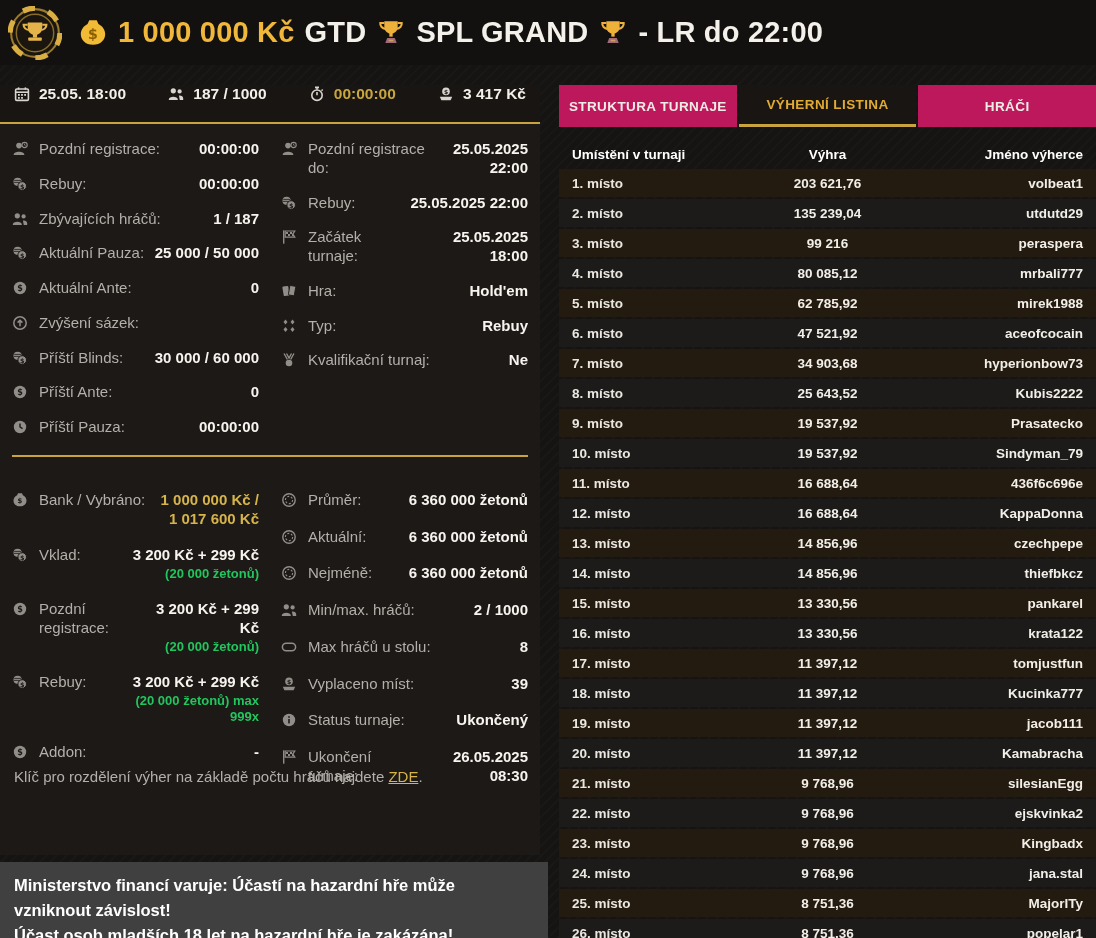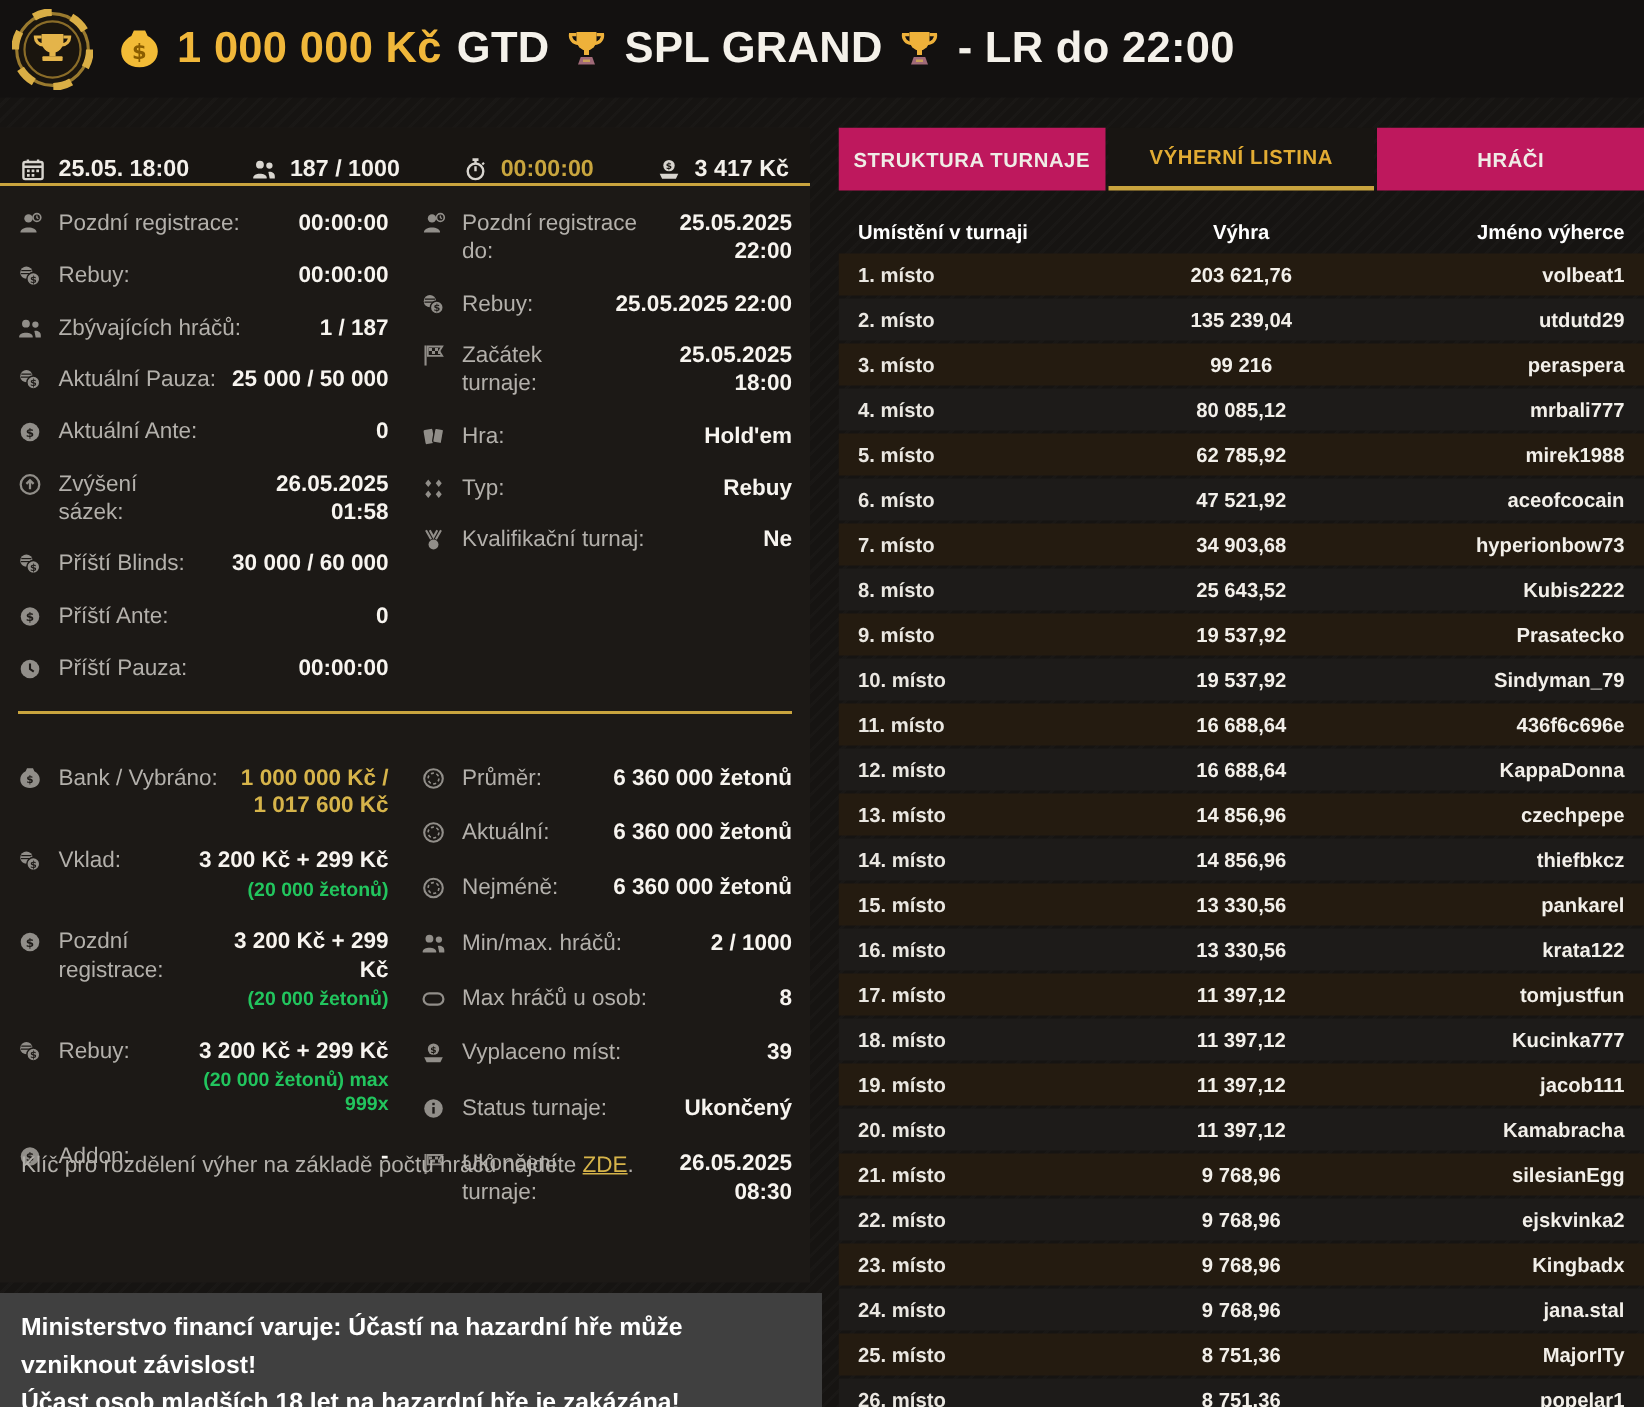--- a/index.html
+++ b/index.html
@@ -17,21 +17,21 @@
   .app-header{position:absolute;left:0;top:0;width:1096px;height:65px;background:#121009;
     background:#131110;display:flex;align-items:center;gap:16px;padding-left:8px;box-sizing:border-box;}
   .logo{width:54px;height:54px;flex:none;}
   .title{display:flex;align-items:center;gap:10px;font-size:29px;font-weight:bold;letter-spacing:0.2px;white-space:nowrap;}
   .title .amount{color:#f0b73a;}
   .title .white{color:#f4f1ea;}
   .t-ic{width:30px;height:30px;display:inline-block;}
 
   
   .left-panel{position:absolute;left:0;top:85px;width:540px;height:770px;background:#1c1916;overflow:hidden;}
-  .topbar{height:37px;border-bottom:2px solid var(--gold-line);display:flex;align-items:flex-end;
+  .topbar{height:37px;border-bottom:2px solid var(--gold-line);display:flex;align-items:flex-start;
     justify-content:space-between;padding:0 14px;background:#181512;}
   .topbar .tb-item{display:flex;align-items:center;gap:8px;font-size:15.5px;font-weight:bold;color:#f3f0ea;}
   .topbar .tb-item .ic{color:#d8d5cf;}
   .topbar .gold-val{color:#c8a53e;}
 
   .info-grid{display:flex;padding:16px 12px 0 12px;box-sizing:border-box;}
   .info-col{flex:1 1 50%;min-width:0;}
   .info-col + .info-col{margin-left:22px;}
   .irow{display:flex;align-items:flex-start;margin-bottom:16px;font-size:15px;line-height:1.25;}
   .ic{width:17px;height:17px;flex:none;color:var(--icon);display:inline-block;}
@@ -203,21 +203,20 @@
             </svg></span>
           <span class="ilabel">Aktuální Ante:</span>
           <span class="ival">0</span>
         </div>
         <div class="irow">
           <span class="ic"><svg viewBox="0 0 16 16" width="16" height="16" fill="none" stroke="currentColor" stroke-width="1.5">
               <circle cx="8" cy="8" r="6.2"></circle>
               <path d="M8 11.2V5.4M5.6 7.6L8 5.2l2.4 2.4"></path>
             </svg></span>
           <span class="ilabel">Zvýšení sázek:</span>
-          <span class="ival">26.05.2025 01:58</span>
         </div>
         <div class="irow">
           <span class="ic"><svg viewBox="0 0 16 16" width="16" height="16">
               <circle cx="5.6" cy="5.8" r="4.1" fill="currentColor"></circle>
               <line x1="2.2" y1="4.4" x2="9" y2="4.4" stroke="#1c1916" stroke-width="0.8"></line>
               <line x1="2" y1="6.4" x2="9.3" y2="6.4" stroke="#1c1916" stroke-width="0.8"></line>
               <circle cx="10.2" cy="10" r="4.3" fill="currentColor" stroke="#1c1916" stroke-width="1"></circle>
               <text x="10.2" y="12.6" font-size="6.5" text-anchor="middle" fill="#1c1916" font-weight="bold" font-family="DejaVu Sans, sans-serif">$</text>
             </svg></span>
           <span class="ilabel">Příští Blinds:</span>
@@ -390,21 +389,21 @@
               <circle cx="11.6" cy="5.4" r="2.1"></circle>
               <path d="M10.9 9.6c2.2-0.4 4.3 0.8 4.3 2.9v1.5h-3.4z"></path>
             </svg></span>
           <span class="ilabel">Min/max. hráčů:</span>
           <span class="ival">2 / 1000</span>
         </div>
         <div class="irow">
           <span class="ic"><svg viewBox="0 0 16 16" width="16" height="16" fill="none" stroke="currentColor" stroke-width="1.5">
               <rect x="1.4" y="4.2" width="13.2" height="7.6" rx="3.8"></rect>
             </svg></span>
-          <span class="ilabel">Max hráčů u osob:</span>
+          <span class="ilabel">Max hráčů u stolu:</span>
           <span class="ival">8</span>
         </div>
         <div class="irow">
           <span class="ic"><svg viewBox="0 0 16 16" width="16" height="16">
               <circle cx="8" cy="5.4" r="3.8" fill="currentColor"></circle>
               <text x="8" y="7.9" font-size="6" text-anchor="middle" fill="#17140f" font-weight="bold" font-family="DejaVu Sans, sans-serif">$</text>
               <path d="M1.8 10.8h12.4l-1.6 3.4H3.4z" fill="currentColor"></path>
             </svg></span>
           <span class="ilabel">Vyplaceno míst:</span>
           <span class="ival">39</span>

